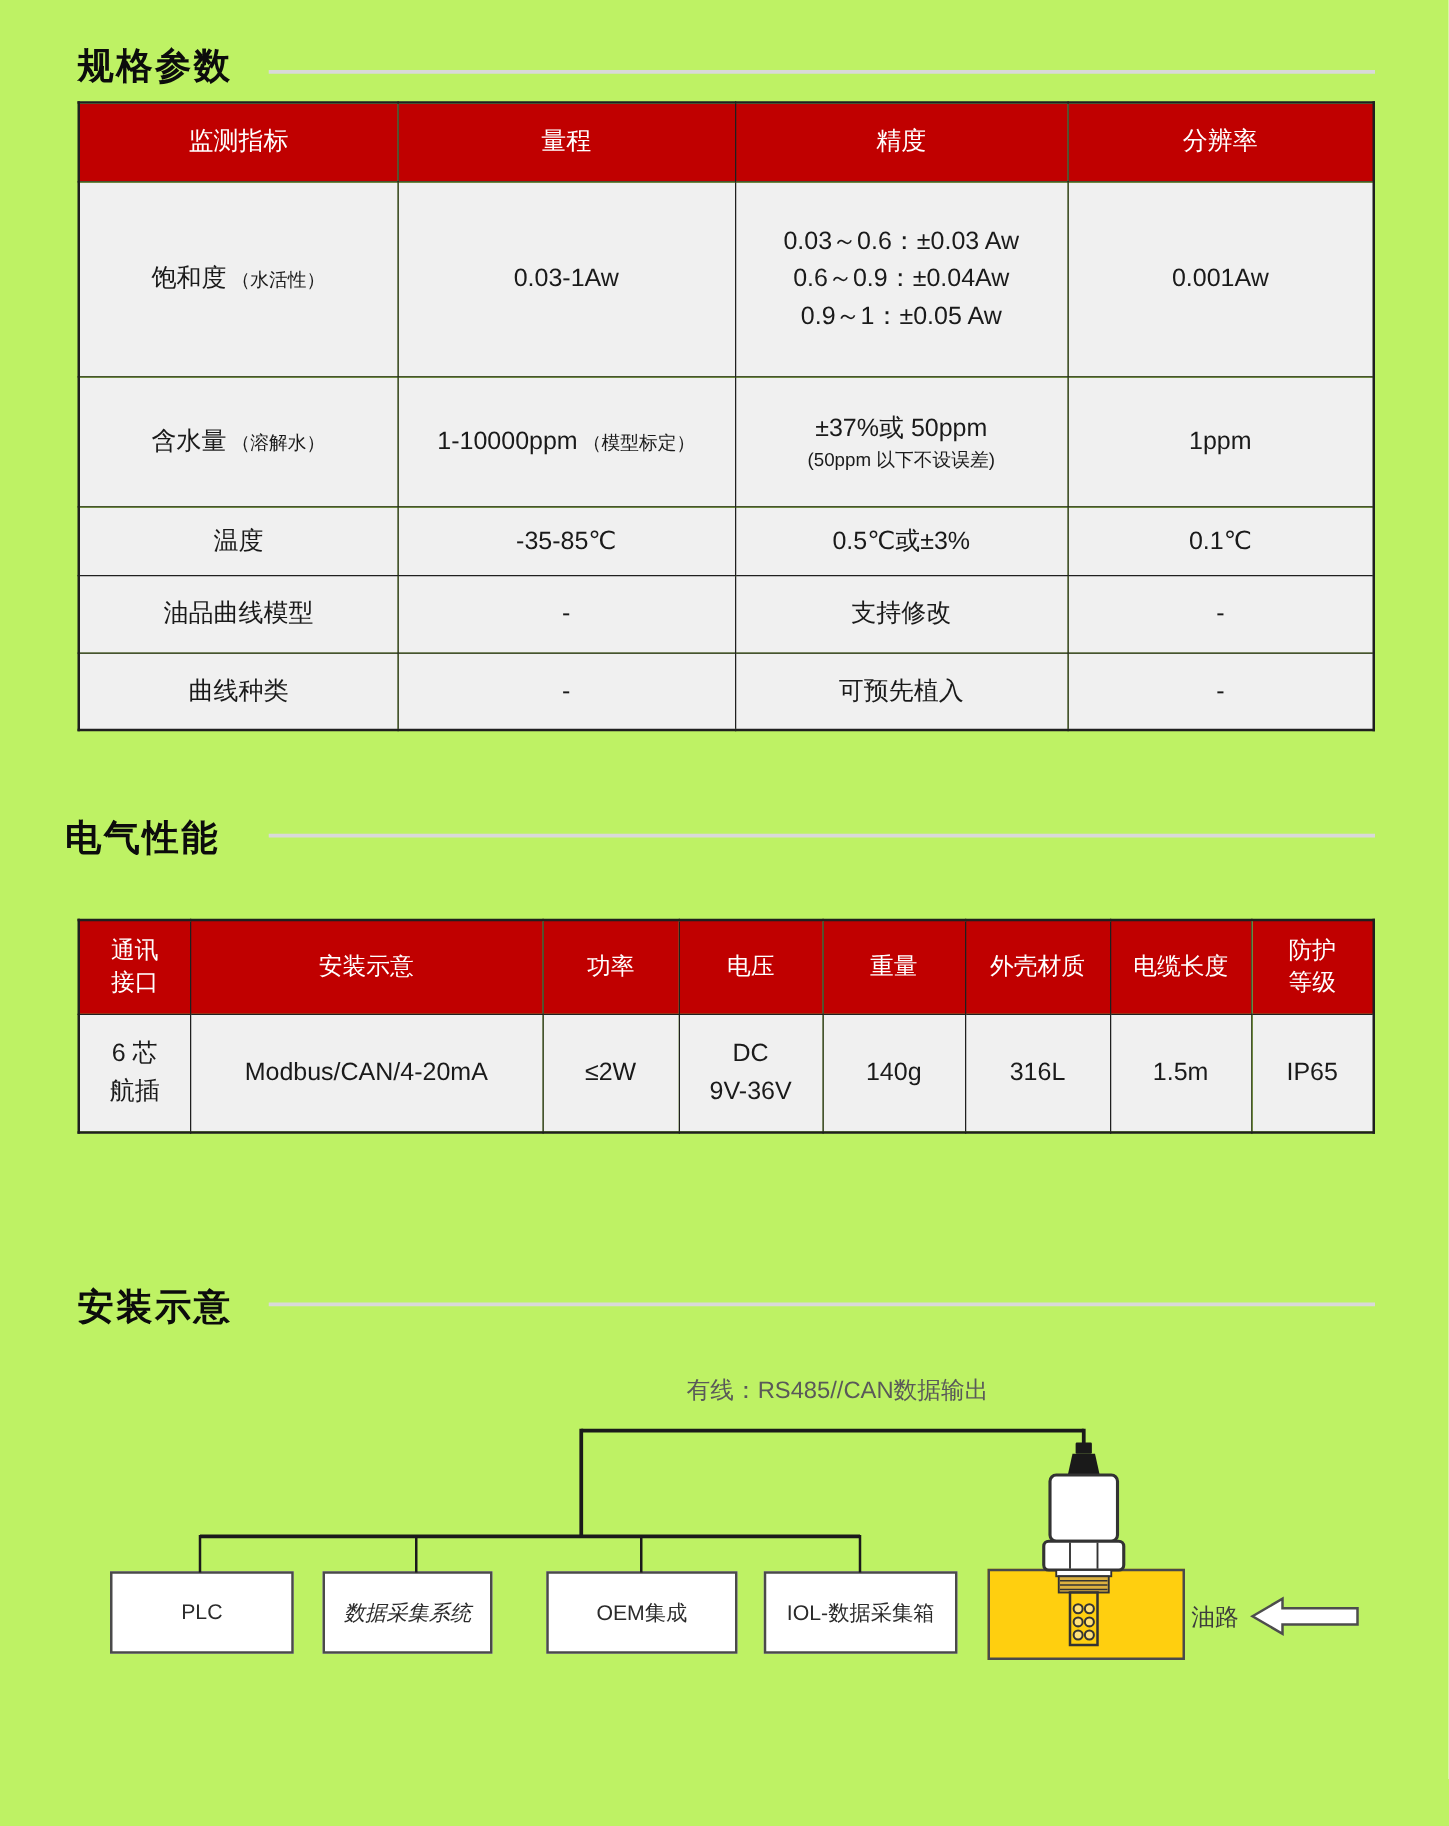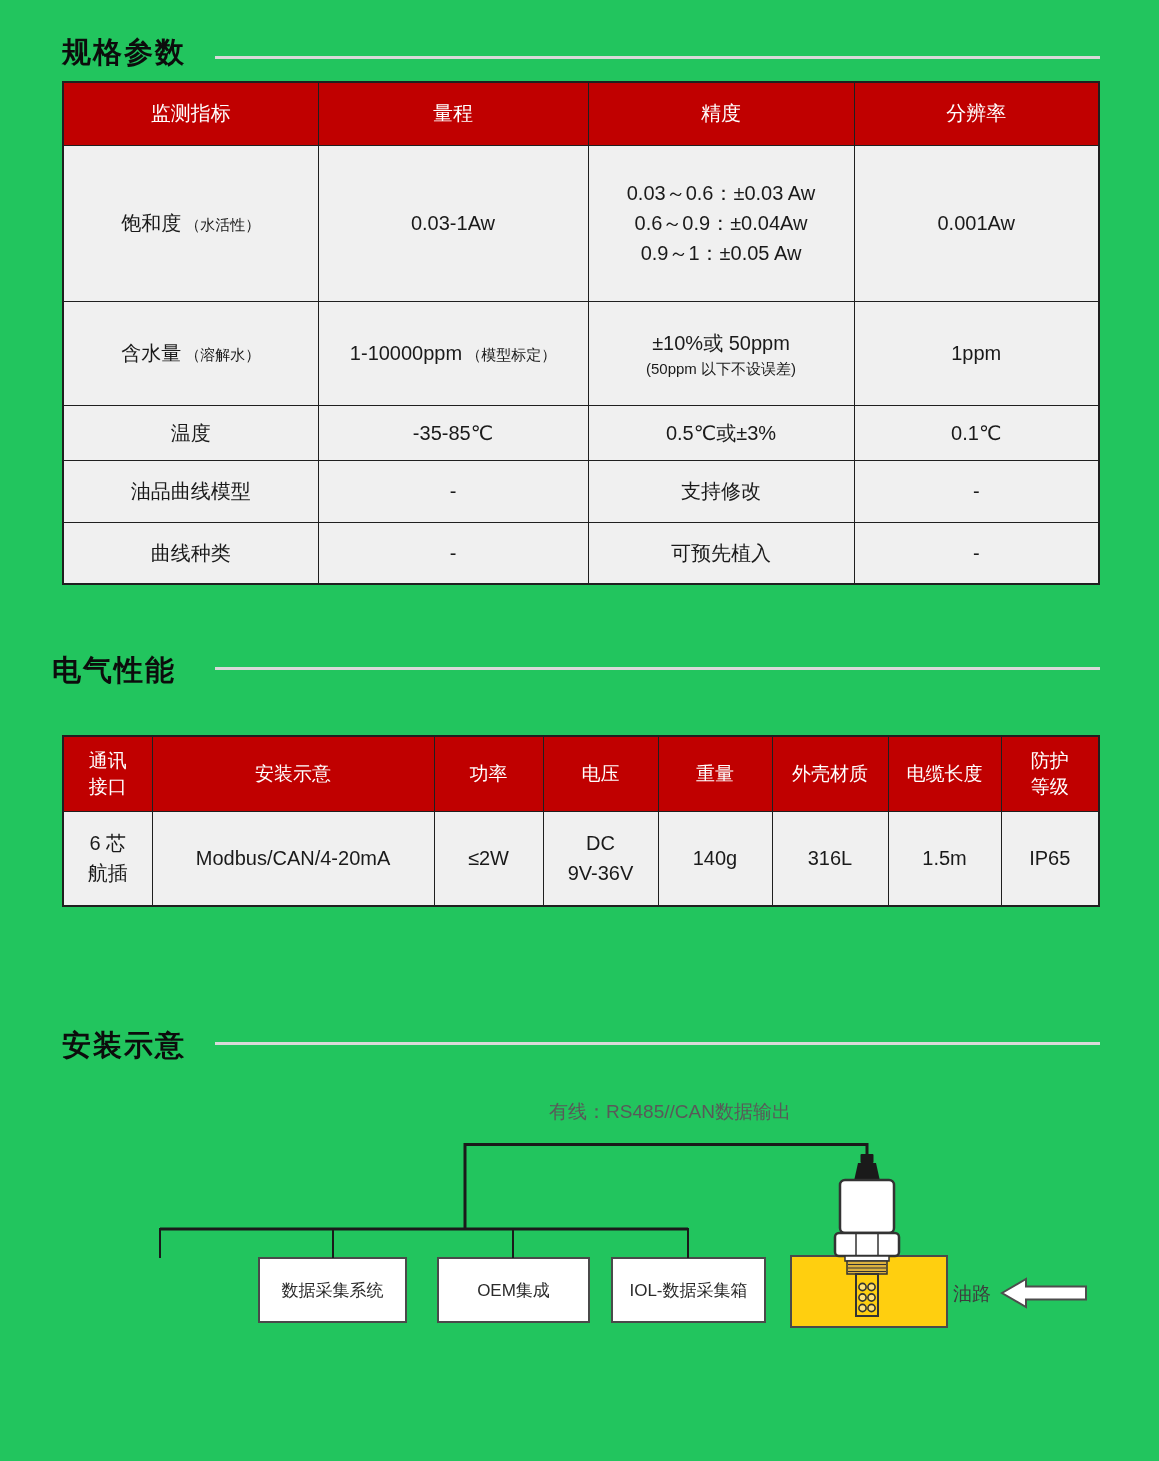--- a/index.html
+++ b/index.html
@@ -1,17 +1,17 @@
 <!DOCTYPE html>
 <html><head>
 <meta charset="utf-8">
 <style>
   html,body { margin:0; padding:0; background:#ffffff; }
   .page {
-    position:relative; width:1159px; height:1461px; background:#22c55e;
+    position:relative; width:1159px; height:1461px; background:#bef264;
     font-family:"Liberation Sans","DejaVu Sans",sans-serif; color:#1a1a1a;
     overflow:hidden;
   }
   .section-title {
     position:absolute; font-size:29px; font-weight:700; color:#0c0c0c;
     letter-spacing:2px; white-space:nowrap;
   }
   .title-line { position:absolute; height:3px; background:#d9d9d9; }
 
   table.sheet {
@@ -85,21 +85,21 @@
           <div>0.03～0.6：±0.03 Aw</div>
           <div>0.6～0.9：±0.04Aw</div>
           <div>0.9～1：±0.05 Aw</div>
         </td>
         <td>0.001Aw</td>
       </tr>
       <tr style="height:104px;padding-left:40px;">
         <td><span>含水量</span><span class="note">（溶解水）</span></td>
         <td><span>1-10000ppm</span><span class="note">（模型标定）</span></td>
         <td>
-          <div>±10%或 50ppm</div>
+          <div>±37%或 50ppm</div>
           <div class="note-line">(50ppm 以下不设误差)</div>
         </td>
         <td>1ppm</td>
       </tr>
       <tr style="height:55px;">
         <td>温度</td>
         <td>-35-85℃</td>
         <td>0.5℃或±3%</td>
         <td>0.1℃</td>
       </tr>
@@ -168,21 +168,22 @@
         <td>IP65</td>
       </tr>
     </tbody>
   </table>
 
   <div class="section-title" style="left:62px; top:1026px;">安装示意</div>
   <div class="title-line" style="left:215px; top:1042px; width:885px;"></div>
 
   <div class="diagram-label" style="left:450px; top:1099px; width:440px;">有线：RS485//CAN数据输出</div>
 
-  <div class="diag-box" style="left:258px; width:149px;">数据采集系统</div>
+  <div class="diag-box" style="left:88px; width:147px;">PLC</div>
+  <div class="diag-box" style="left:258px; width:136px;font-style:italic;">数据采集系统</div>
   <div class="diag-box" style="left:437px; width:153px;">OEM集成</div>
   <div class="diag-box" style="left:611px; width:155px;">IOL-数据采集箱</div>
 
   <div class="oil-block"></div>
   <div class="oil-label">油路</div>
 
   <svg class="diagram-gfx" viewBox="0 1090 1159 371">
 
     <g stroke="#1a1a1a" fill="none">
       <path d="M465,1144.5 H867" stroke-width="3"></path>

